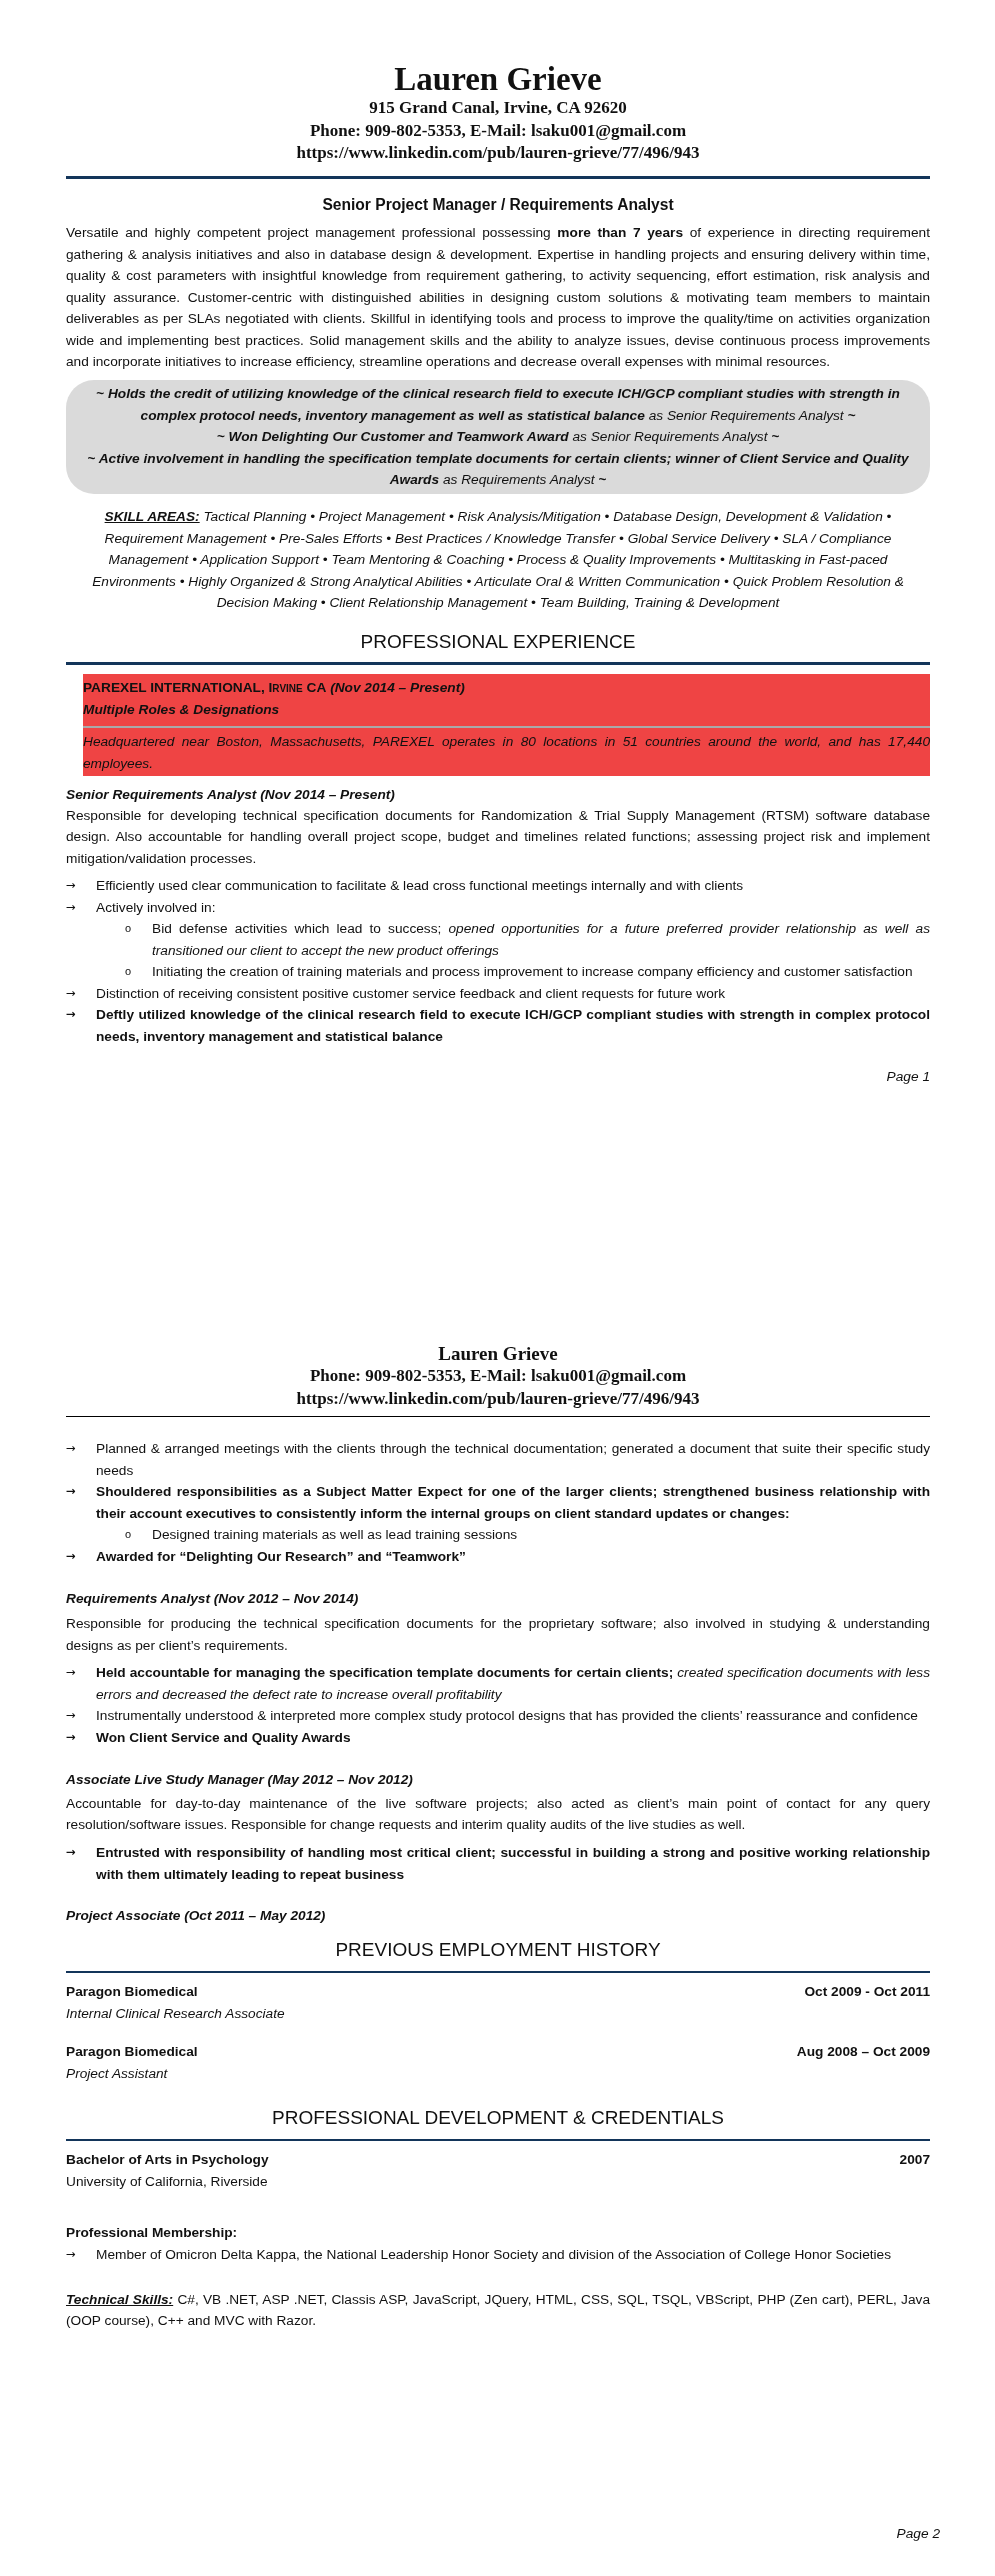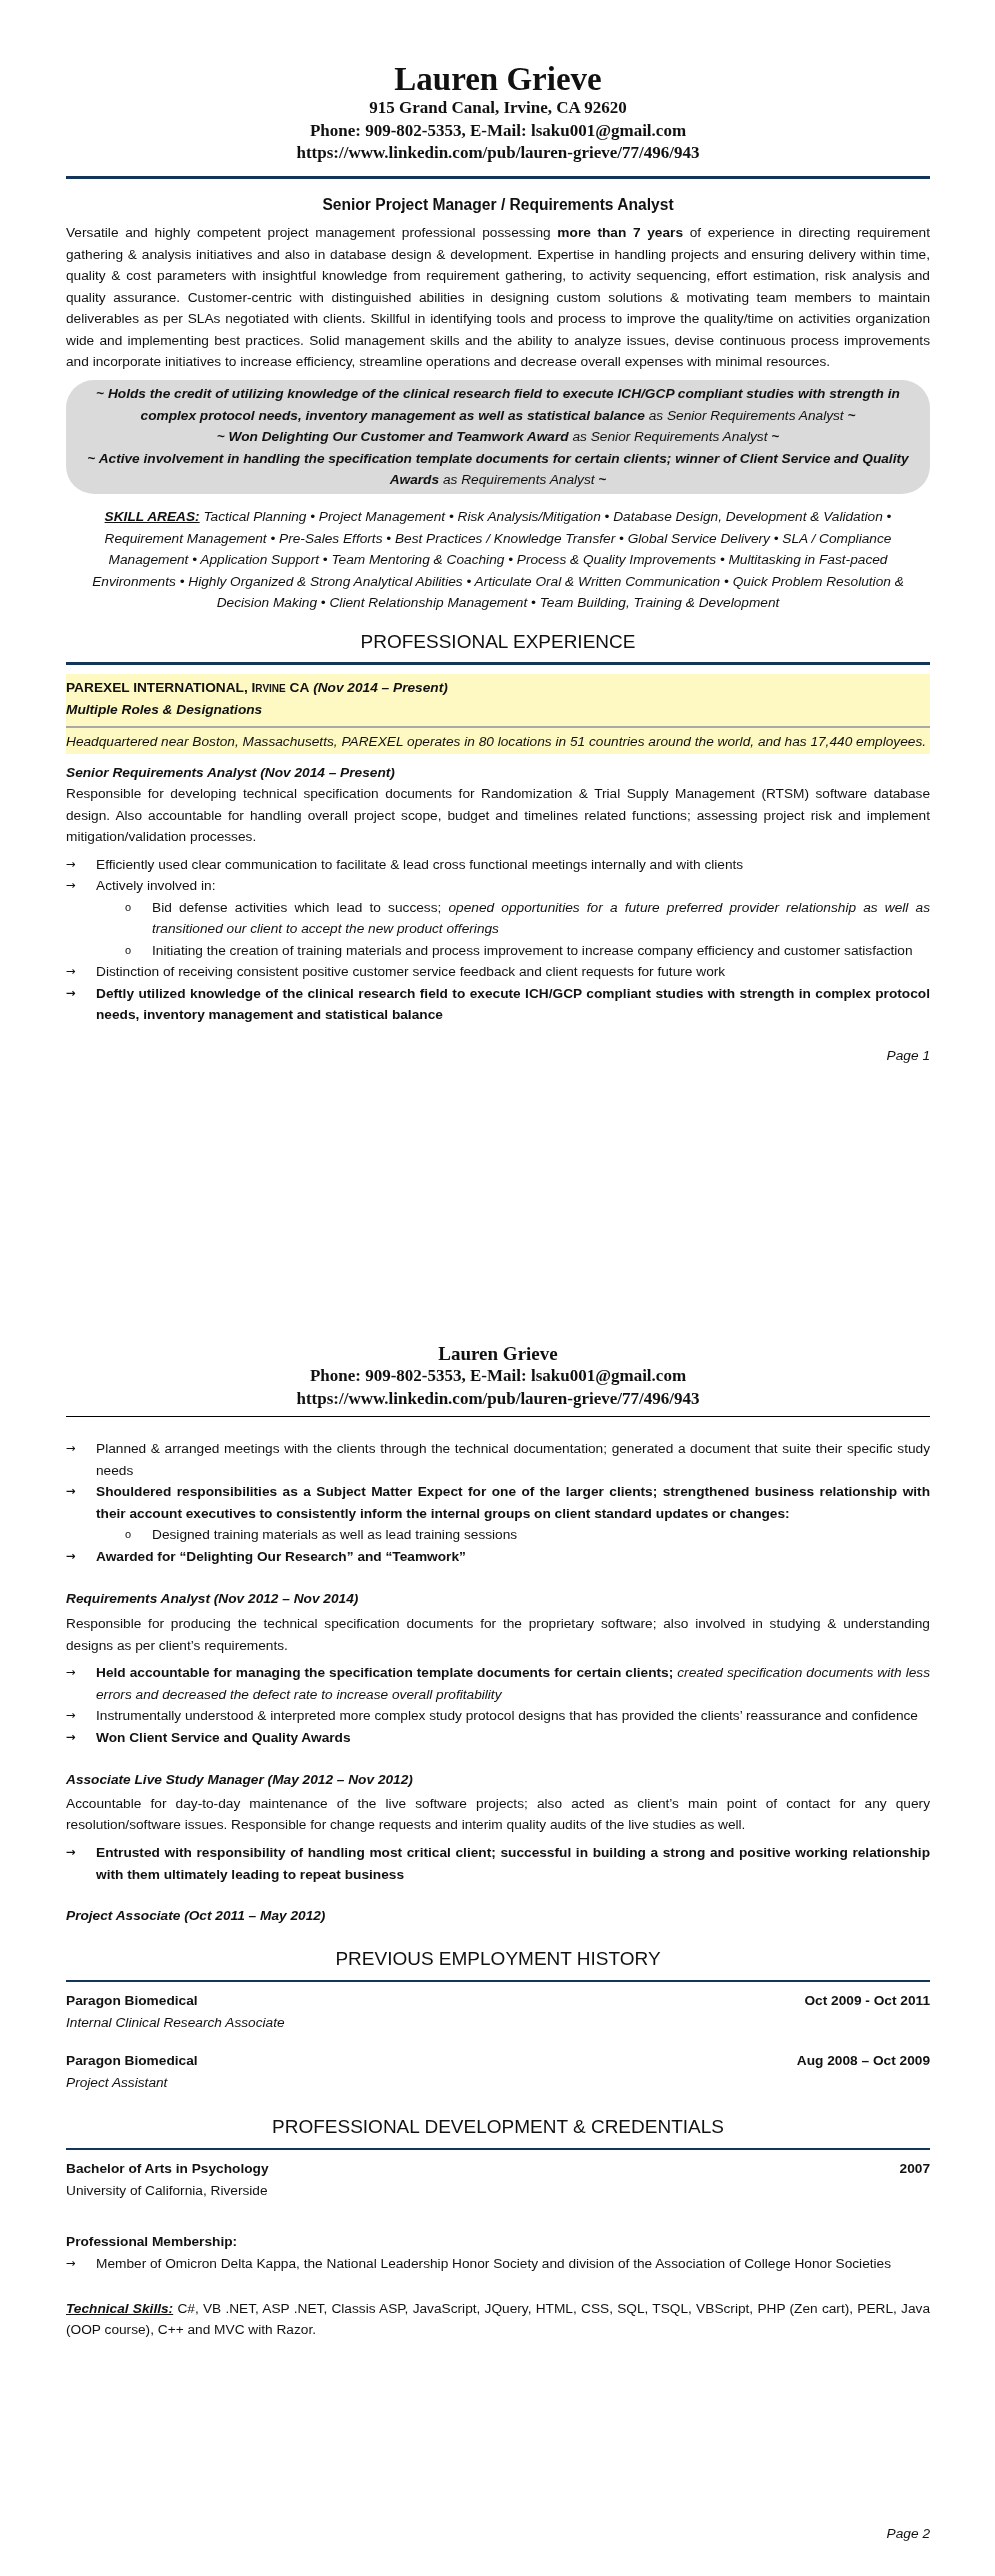--- a/index.html
+++ b/index.html
@@ -18,21 +18,21 @@
   .rule-thin { height: 0.8px; background: #000; margin: 4.7px 0 0 0; }
   .title { text-align: center; font-weight: bold; font-size: 15.6px; margin: 17px 0 7.8px; }
   p { margin: 0; }
   .just { text-align: justify; line-height: 21.5px; }
   .shade { background: #dadada; padding: 3.1px 7.8px; text-align: center; line-height: 21.5px; font-style: italic; margin-top: 7.8px; border-radius: 28px; }
   .shade b { font-weight: bold; }
   .skills { text-align: center; font-style: italic; line-height: 21.5px; margin-top: 12.5px; padding: 0 7.8px; }
   .skills .lbl { font-weight: bold; text-decoration: underline; }
   .sec-head { text-align: center; font-weight: normal; font-size: 19px; margin-top: 17px; }
   .sec-rule { height: 2.3px; background: #13355a; margin-top: 9.4px; }
-  .company-box { background: #fef9c3; margin-top: 9.4px; padding: 3.1px 0 1.6px 0; }
+  .company-box { background: #ef4444; margin-top: 9.4px; padding: 3.1px 0 1.6px 0; margin-left: 17px; }
   .company-box .line1 { font-weight: bold; line-height: 22px; }
   .company-box .line1 .sc { font-variant: small-caps; }
   .company-box .line2 { font-weight: bold; font-style: italic; line-height: 22px; }
   .company-box .gray-rule { height: 2.3px; background: #a9a9a9; margin: 4.7px 0 3.1px 0; }
   .company-box .desc { font-style: italic; line-height: 21.5px; text-align: justify; }
   .role { font-weight: bold; font-style: italic; margin-top: 7.8px; line-height: 21px; }
   ul.arrow { list-style: none; margin: 6.2px 0 0 0; padding: 0; }
   ul.arrow > li { position: relative; padding-left: 30px; line-height: 21.5px; text-align: justify; }
   ul.arrow > li .ar { position: absolute; left: 0; top: 0; font-family: "DejaVu Sans", sans-serif; font-size: 11.7px; }
   ul.circ { list-style: none; margin: 0; padding: 0; }
@@ -121,21 +121,21 @@
   </ul>
 
   <div class="role mt-big">Associate Live Study Manager (May 2012 – Nov 2012)</div>
   <p class="just" style="margin-top:3.1px">Accountable for day-to-day maintenance of the live software projects; also acted as client’s main point of contact for any query resolution/software issues. Responsible for change requests and interim quality audits of the live studies as well.</p>
   <ul class="arrow">
     <li class="b"><span class="ar">→</span><span>Entrusted with responsibility of handling most critical client; successful in building a strong and positive working relationship with them ultimately leading to repeat business</span></li>
   </ul>
 
   <div class="role mt-big">Project Associate (Oct 2011 – May 2012)</div>
 
-  <div class="sec-head" style="margin-top:22px">PREVIOUS EMPLOYMENT HISTORY</div>
+  <div class="sec-head" style="margin-top:13px">PREVIOUS EMPLOYMENT HISTORY</div>
   <div class="sec-rule"></div>
 
   <div style="margin-top:7.8px">
     <div class="row">
         <span>Paragon Biomedical</span>
         <span>Oct 2009 - Oct 2011</span>
       </div>
     <div class="sub-it">Internal Clinical Research Associate</div>
   </div>
   <div style="margin-top:17px">
@@ -158,14 +158,14 @@
   </div>
 
   <div class="b" style="margin-top:30px; line-height:22px">Professional Membership:</div>
   <ul class="arrow" style="margin-top:0">
     <li><span class="ar">→</span><span>Member of Omicron Delta Kappa, the National Leadership Honor Society and division of the Association of College Honor Societies</span></li>
   </ul>
 
   <p class="just" style="margin-top:23.4px"><b class="i" style="text-decoration:underline">Technical Skills:</b><span> C#, VB .NET, ASP .NET, Classis ASP, JavaScript, JQuery, HTML, CSS, SQL, TSQL, VBScript, PHP (Zen cart), PERL, Java (OOP course), C++ and MVC with Razor.</span></p>
 </div>
 
-<div class="pagenum" style="position:absolute; right:66px; top:2526px;">Page 2</div>
+<div class="pagenum" style="position:absolute; right:56px; top:2526px;">Page 2</div>
 
 
 </body></html>

